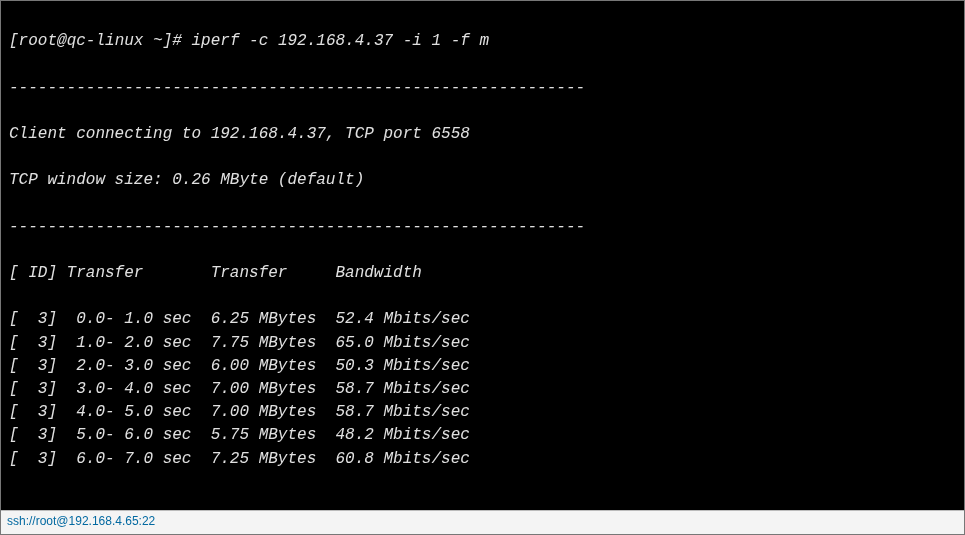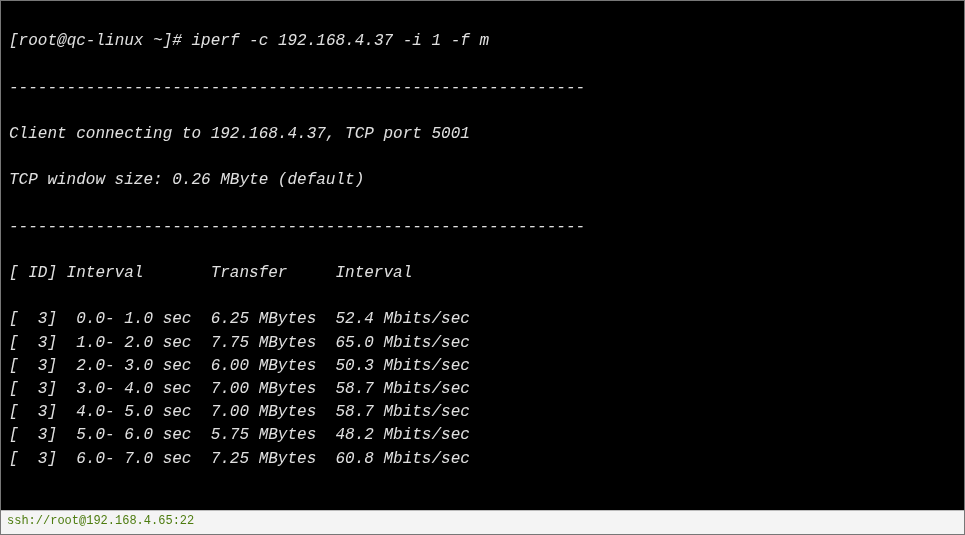--- a/index.html
+++ b/index.html
@@ -35,39 +35,39 @@
     overflow: hidden;
   }
   .status-bar {
     position: absolute;
     left: 0;
     bottom: 0;
     width: 100%;
     height: 24px;
     box-sizing: border-box;
     padding: 3px 6px;
-    font-family: Liberation Mono, monospace;
+    font-family: Liberation Sans, sans-serif;
     font-size: 12px;
-    color: #4d7c0f;
+    color: #0369a1;
     background: #f4f4f4;
     border-top: 1px solid #bbb;
     font-style: normal;
   }
   .row { display: block; }
 </style>
 </head>
 <body>
 
 <div class="terminal-frame">
   <div class="terminal">
 <span class="row"><span>[</span><span>root</span><span>@</span><span>qc-linux</span> <span>~</span><span>]</span><span>#</span> <span>iperf -c 192.168.4.37 -i 1 -f m</span></span>
 <span class="row">------------------------------------------------------------</span>
-<span class="row">Client connecting to 192.168.4.37, TCP port 5001</span>
+<span class="row">Client connecting to 192.168.4.37, TCP port 6558</span>
 <span class="row">TCP window size: 0.26 MByte (default)</span>
 <span class="row">------------------------------------------------------------</span>
-<span class="row">[ ID] Interval       Transfer     Interval</span>
+<span class="row">[ ID] Transfer       Transfer     Bandwidth</span>
 <span class="row">[  3]  0.0- 1.0 sec  6.25 MBytes  52.4 Mbits/sec</span><span class="row">[  3]  1.0- 2.0 sec  7.75 MBytes  65.0 Mbits/sec</span><span class="row">[  3]  2.0- 3.0 sec  6.00 MBytes  50.3 Mbits/sec</span><span class="row">[  3]  3.0- 4.0 sec  7.00 MBytes  58.7 Mbits/sec</span><span class="row">[  3]  4.0- 5.0 sec  7.00 MBytes  58.7 Mbits/sec</span><span class="row">[  3]  5.0- 6.0 sec  5.75 MBytes  48.2 Mbits/sec</span><span class="row">[  3]  6.0- 7.0 sec  7.25 MBytes  60.8 Mbits/sec</span>
 
   </div>
   <div class="status-bar">
     <span>ssh://root@192.168.4.65:22</span>
   </div>
 </div>
 
 </body></html>

